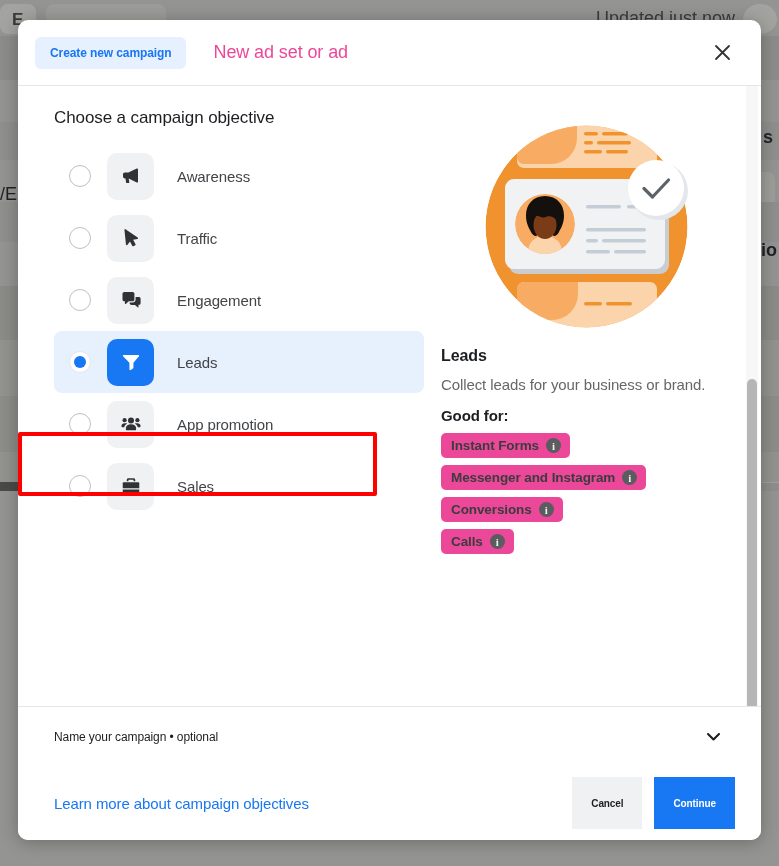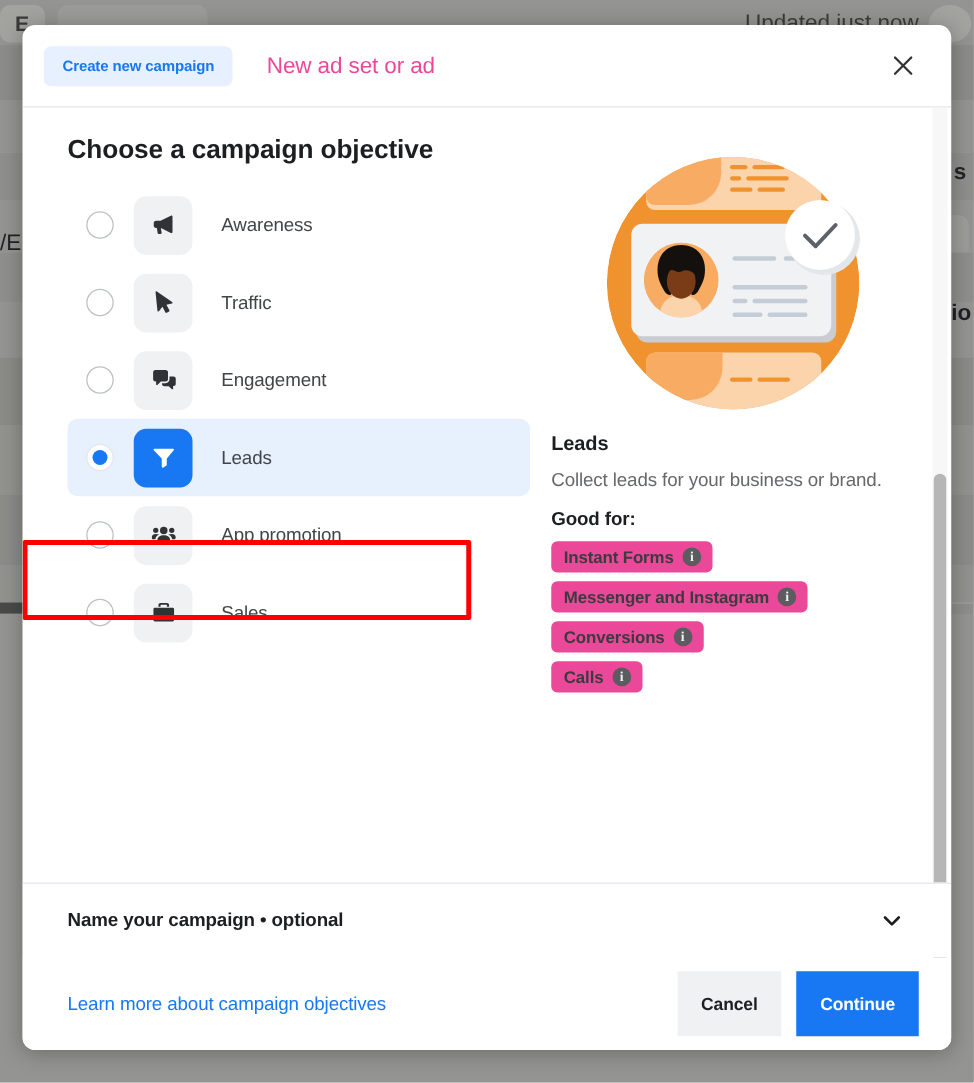--- a/index.html
+++ b/index.html
@@ -121,22 +121,22 @@
     position: absolute;
     inset: 0;
     padding: 22px 30px 0 36px;
     box-sizing: border-box;
     display: flex;
   }
 
   
   .left-col { width: 370px; flex-shrink: 0; }
   .section-title {
-    font-size: 21px;
-    font-weight: 700;
+    font-size: 17px;
+    font-weight: 400;
     color: #1c1e21;
     margin: 0 0 17px 0;
     letter-spacing: -0.1px;
   }
   .obj-list { margin-top: 6px; }
   .obj-row {
     display: flex;
     align-items: center;
     height: 62px;
     border-radius: 8px;
@@ -267,22 +267,22 @@
     height: 60px;
     border-top: 1px solid #e4e6eb;
     background: #fff;
     display: flex;
     align-items: center;
     padding: 0 38px 0 36px;
     box-sizing: border-box;
     cursor: pointer;
   }
   .name-section-label {
-    font-size: 15px;
-    font-weight: 700;
+    font-size: 12px;
+    font-weight: 400;
     color: #1c1e21;
     letter-spacing: -0.1px;
   }
   .chev { margin-left: auto; color: #1c1e21; display: flex; align-items: center; }
 
   
   .vscroll {
     position: absolute;
     top: 0;
     right: 3px;
@@ -314,21 +314,21 @@
   .learn-link {
     color: #1877f2;
     font-size: 15px;
     cursor: pointer;
     letter-spacing: -0.1px;
   }
   .footer-btns { margin-left: auto; display: flex; gap: 12px; }
   .btn {
     border: none;
     border-radius: 0;
-    font-size: 14px;
+    font-size: 10px;
     font-weight: 700;
     padding: 0 19px;
     height: 52px;
     cursor: pointer;
     font-family: "Liberation Sans", sans-serif;
     letter-spacing: -0.1px;
   }
   .btn-cancel { background: #f0f1f2; color: #1c1e21; }
   .btn-primary { background: #1877f2; color: #ffffff; }
 </style>

